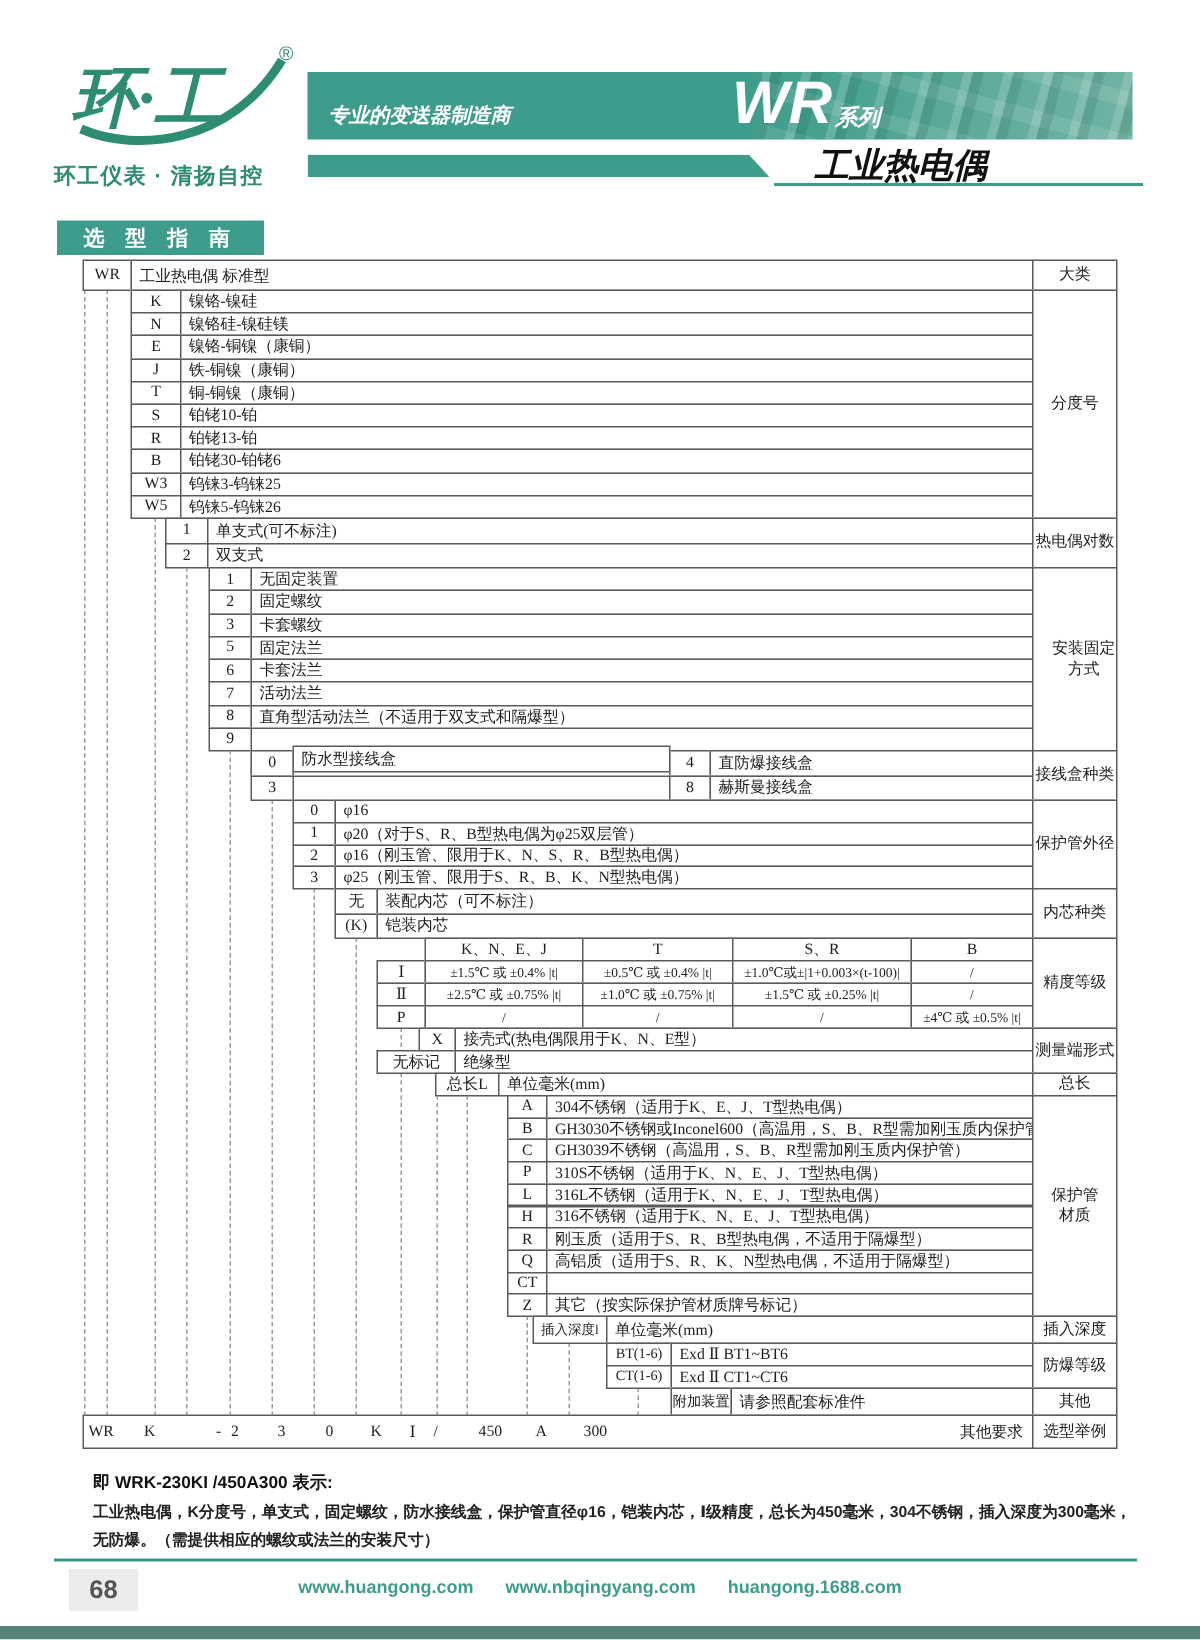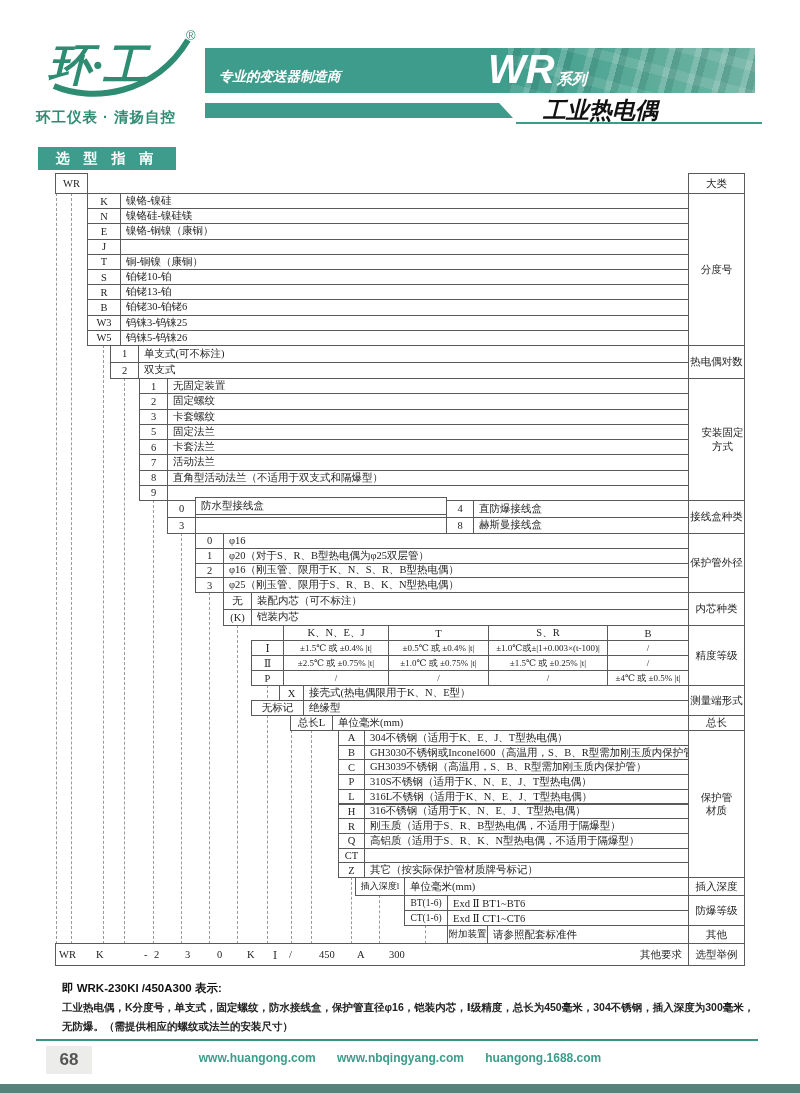--- a/index.html
+++ b/index.html
@@ -82,30 +82,32 @@
     <div class="abs dash" style="left: 181px; top: 533px; width: 0px; height: 411px;"></div>
     <div class="abs dash" style="left: 209px; top: 592px; width: 0px; height: 352px;"></div>
     <div class="abs dash" style="left: 237px; top: 625px; width: 0px; height: 319px;"></div>
     <div class="abs dash" style="left: 267px; top: 685px; width: 0px; height: 259px;"></div>
     <div class="abs dash" style="left: 291px; top: 715px; width: 0px; height: 229px;"></div>
     <div class="abs dash" style="left: 311px; top: 730px; width: 0px; height: 214px;"></div>
     <div class="abs dash" style="left: 351px; top: 877px; width: 0px; height: 67px;"></div>
     <div class="abs dash" style="left: 379px; top: 895px; width: 0px; height: 49px;"></div>
     <div class="abs dash" style="left: 425px; top: 925px; width: 0px; height: 19px;"></div>
     <div class="abs cell code" style="left: 55px; top: 173px; width: 33px; height: 21px;">WR</div>
+    <div class="abs cell desc" style="left: 87px; top: 173px; width: 602px; height: 21px;">工业热电偶 标准型</div>
     <div class="abs cell cat" style="left: 688px; top: 173px; width: 57px; height: 21px;">
       <div>大类</div>
     </div>
     <div class="abs cell code" style="left: 87px; top: 193px; width: 34px; height: 16.2px;">K</div>
     <div class="abs cell desc" style="left: 120px; top: 193px; width: 569px; height: 16.2px;">镍铬-镍硅</div>
     <div class="abs cell code" style="left: 87px; top: 208.2px; width: 34px; height: 16.2px;">N</div>
     <div class="abs cell desc" style="left: 120px; top: 208.2px; width: 569px; height: 16.2px;">镍铬硅-镍硅镁</div>
     <div class="abs cell code" style="left: 87px; top: 223.4px; width: 34px; height: 16.2px;">E</div>
     <div class="abs cell desc" style="left: 120px; top: 223.4px; width: 569px; height: 16.2px;">镍铬-铜镍（康铜）</div>
     <div class="abs cell code" style="left: 87px; top: 238.6px; width: 34px; height: 16.2px;">J</div>
+    <div class="abs cell desc" style="left: 120px; top: 238.6px; width: 569px; height: 16.2px;">铁-铜镍（康铜）</div>
     <div class="abs cell code" style="left: 87px; top: 253.8px; width: 34px; height: 16.2px;">T</div>
     <div class="abs cell desc" style="left: 120px; top: 253.8px; width: 569px; height: 16.2px;">铜-铜镍（康铜）</div>
     <div class="abs cell code" style="left: 87px; top: 269px; width: 34px; height: 16.2px;">S</div>
     <div class="abs cell desc" style="left: 120px; top: 269px; width: 569px; height: 16.2px;">铂铑10-铂</div>
     <div class="abs cell code" style="left: 87px; top: 284.2px; width: 34px; height: 16.2px;">R</div>
     <div class="abs cell desc" style="left: 120px; top: 284.2px; width: 569px; height: 16.2px;">铂铑13-铂</div>
     <div class="abs cell code" style="left: 87px; top: 299.4px; width: 34px; height: 16.2px;">B</div>
     <div class="abs cell desc" style="left: 120px; top: 299.4px; width: 569px; height: 16.2px;">铂铑30-铂铑6</div>
     <div class="abs cell code" style="left: 87px; top: 314.6px; width: 34px; height: 16.2px;">W3</div>
     <div class="abs cell desc" style="left: 120px; top: 314.6px; width: 569px; height: 16.2px;">钨铼3-钨铼25</div>

